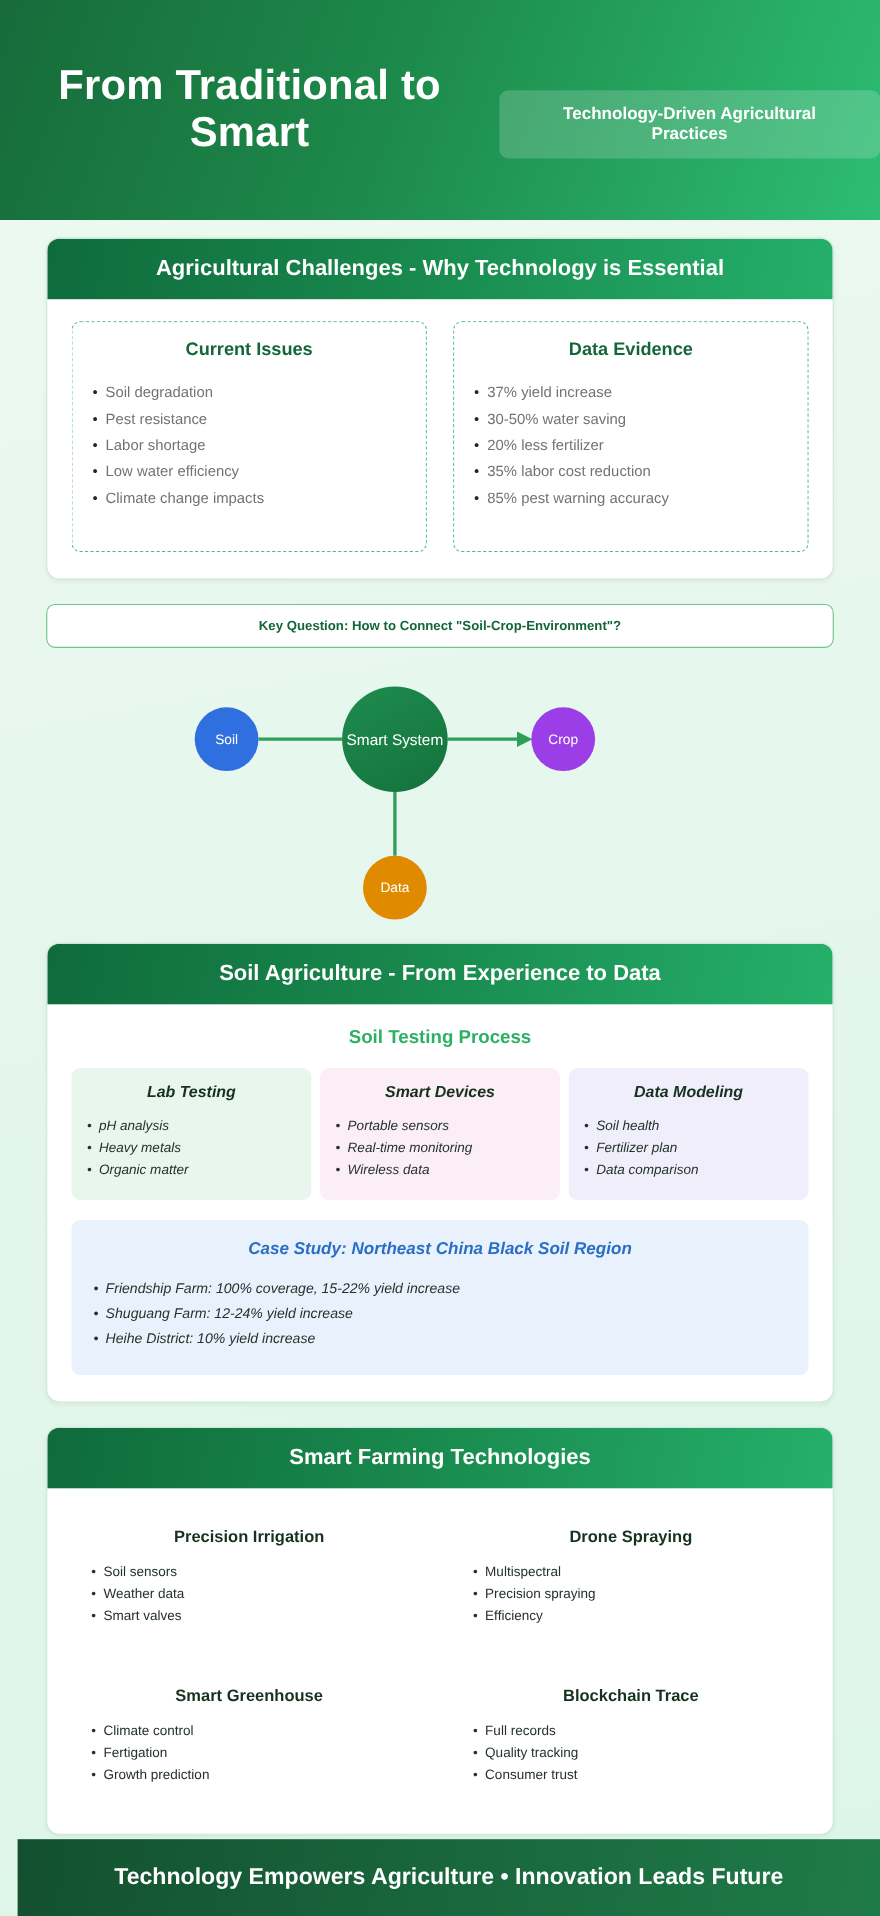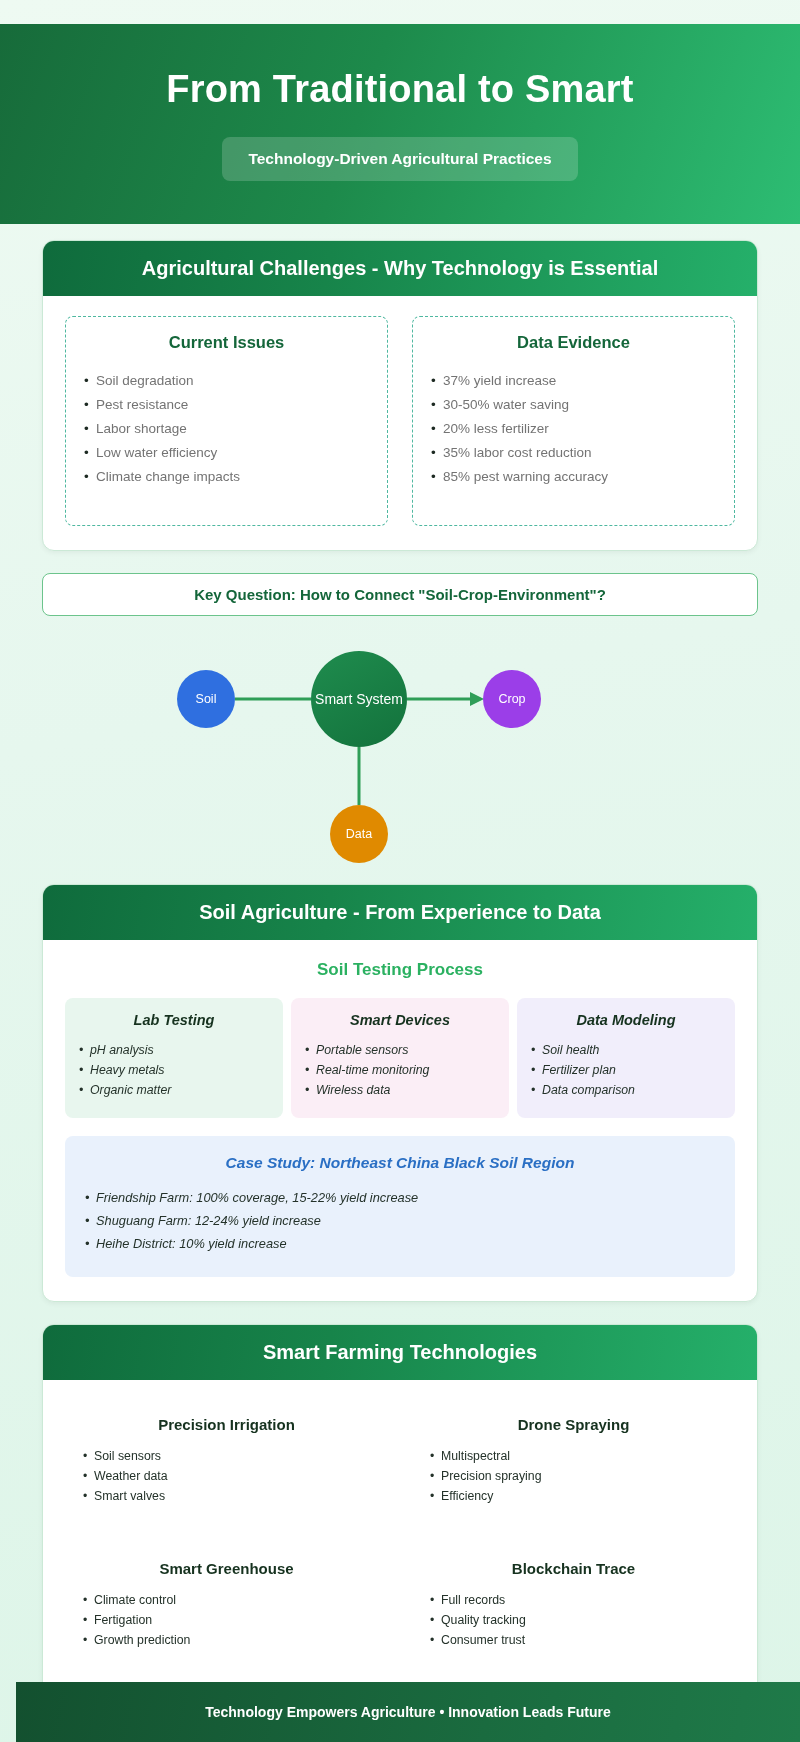--- a/index.html
+++ b/index.html
@@ -10,24 +10,22 @@
     background: linear-gradient(170deg, #eefaf2 0%, #e6f7ee 40%, #ddf5e8 100%);
     overflow: hidden;
     position: relative;
   }
 
   
   .hero {
     height: 200px;
     background: linear-gradient(110deg, #176b3a 0%, #1d8a4b 45%, #2dbd73 100%);
     display: flex;
-    flex-direction: column;
     align-items: center;
     justify-content: center;
-    margin-top: 24px;
   }
   .hero-title {
     color: #ffffff;
     font-size: 38px;
     font-weight: bold;
     letter-spacing: 0.2px;
     text-align: center;
   }
   .hero-sub {
     margin-top: 26px;
@@ -95,21 +93,21 @@
 
   
   .keyq {
     margin: 22px 42px 0;
     background: #ffffff;
     border: 1.5px solid #6cc48c;
     border-radius: 8px;
     text-align: center;
     padding: 12px 10px;
     color: #14663a;
-    font-size: 15px;
+    font-size: 12px;
     font-weight: bold;
   }
 
   
   .diagram {
     position: relative;
     height: 250px;
     margin-top: 8px;
   }
   .diagram svg { position: absolute; top: 0; left: 0; }
@@ -230,27 +228,27 @@
     color: #16321f;
     font-size: 15px;
     font-weight: bold;
     margin-bottom: 13px;
   }
 
   
   .footer {
     position: absolute;
     left: 16px; right: 0; bottom: 0;
-    height: 60px;
+    height: 70px;
     background: linear-gradient(100deg, #13502f 0%, #1a6b3f 60%, #1f7a49 100%);
     display: flex;
     align-items: center;
     justify-content: center;
     color: #ffffff;
-    font-size: 14px;
+    font-size: 21px;
     font-weight: bold;
   }
 </style>
 </head>
 <body>
 
 <div class="hero">
   <div class="hero-title">From Traditional to Smart</div>
   <div class="hero-sub">Technology-Driven Agricultural Practices</div>
 </div>

